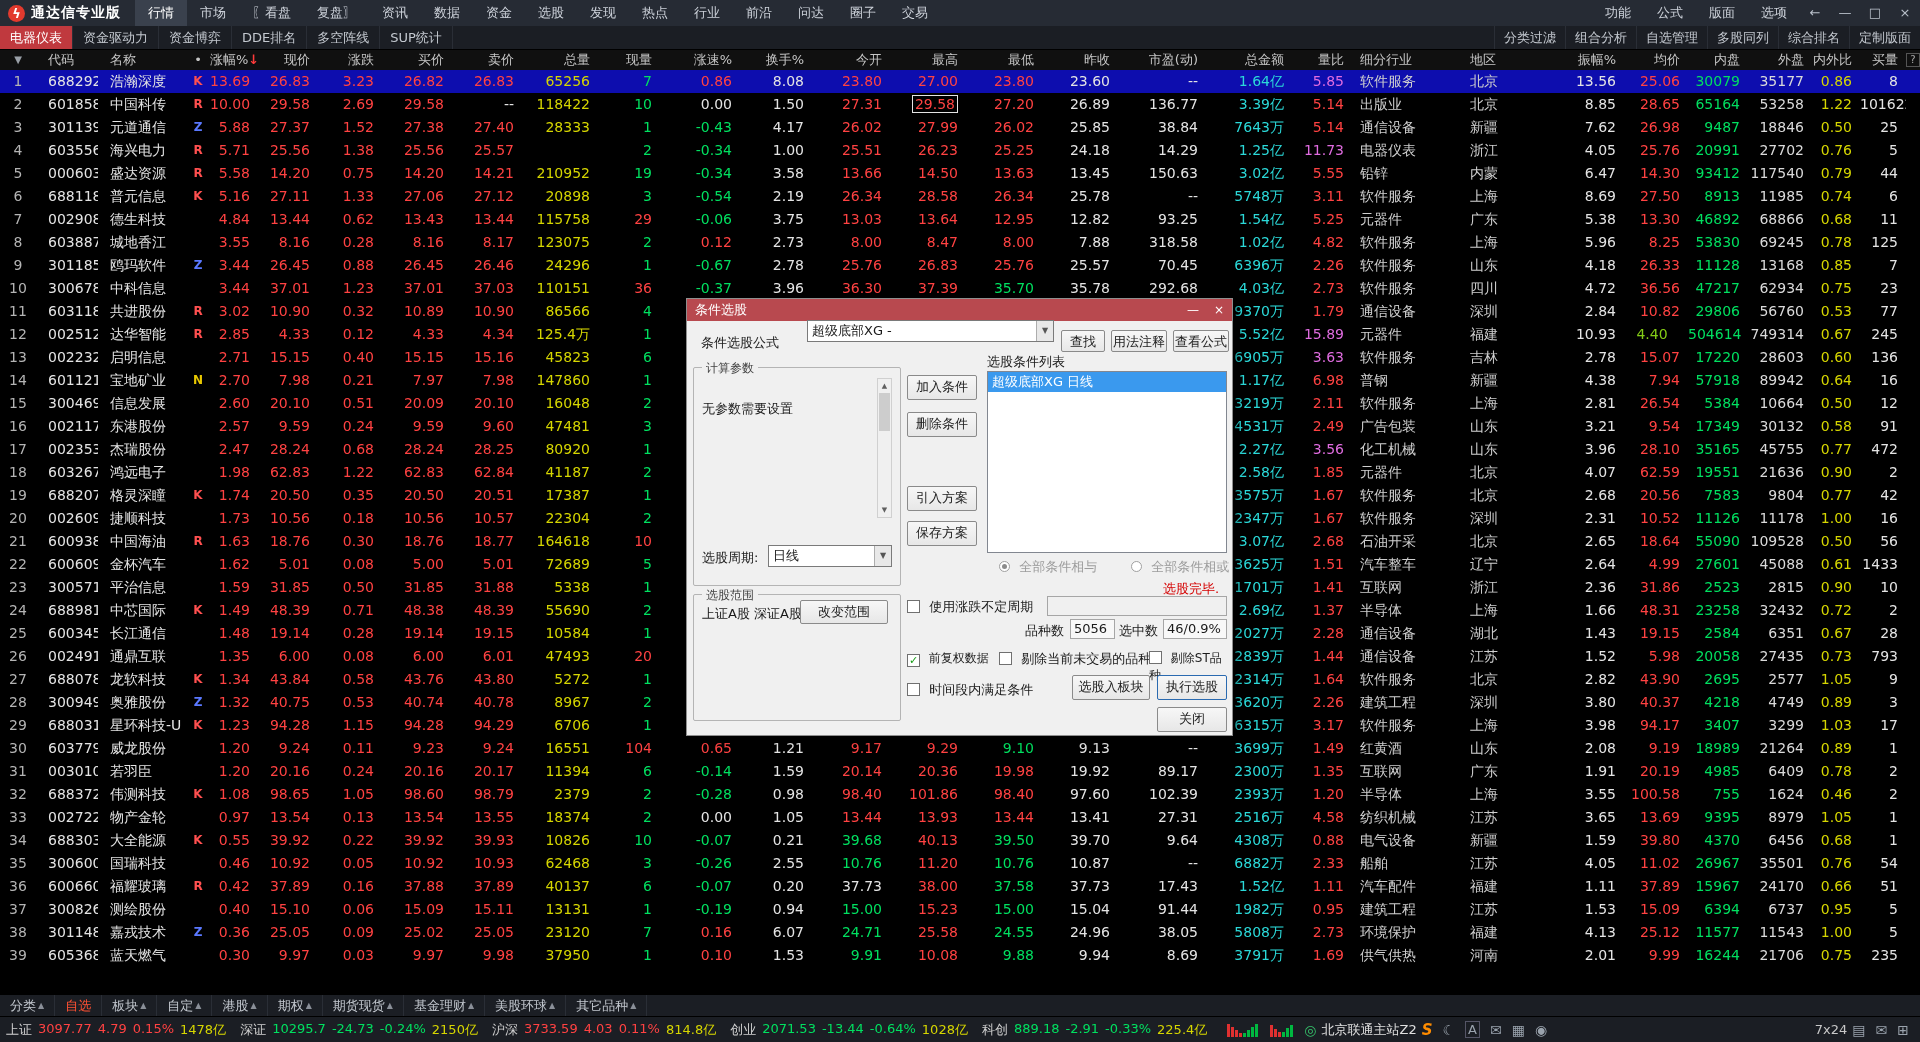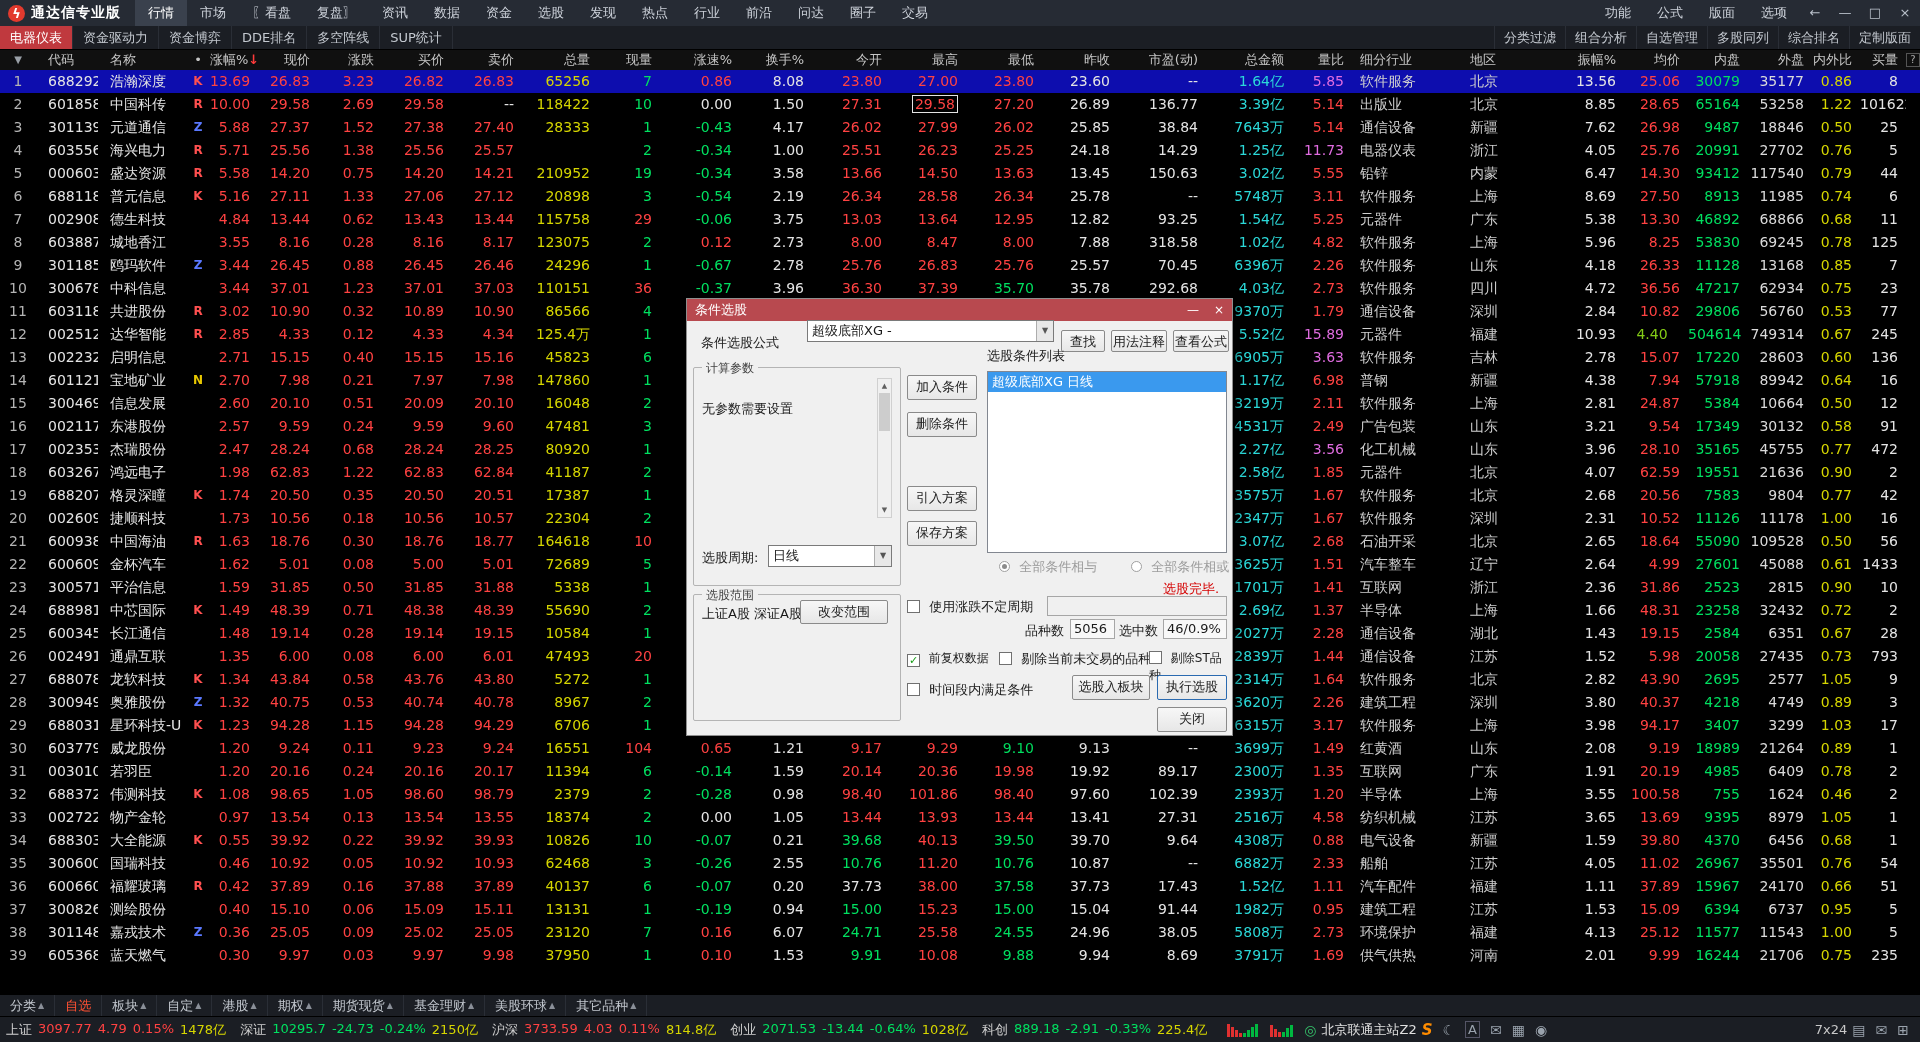--- a/index.html
+++ b/index.html
@@ -619,21 +619,21 @@
         <span class="cell" style="width: 78px; text-align: right; padding-right: 8px;"></span>
         <span class="cell" style="width: 76px; text-align: right; padding-right: 8px;"></span>
         <span class="cell" style="width: 76px; text-align: right; padding-right: 8px;"></span>
         <span class="cell" style="width: 76px; text-align: right; padding-right: 8px;"></span>
         <span class="cell" style="width: 88px; text-align: right; padding-right: 8px;"></span>
         <span class="cell" style="width: 86px; text-align: right; padding-right: 8px; color: rgb(43, 217, 217);">3219万</span>
         <span class="cell" style="width: 60px; text-align: right; padding-right: 8px; color: rgb(255, 66, 66);">2.11</span>
         <span class="cell" style="width: 110px; text-align: left; padding-left: 8px; color: rgb(207, 207, 207);">软件服务</span>
         <span class="cell" style="width: 78px; text-align: left; padding-left: 8px; color: rgb(207, 207, 207);">上海</span>
         <span class="cell" style="width: 84px; text-align: right; padding-right: 8px; color: rgb(228, 228, 228);">2.81</span>
-        <span class="cell" style="width: 64px; text-align: right; padding-right: 8px; color: rgb(255, 66, 66);">24.87</span>
+        <span class="cell" style="width: 64px; text-align: right; padding-right: 8px; color: rgb(255, 66, 66);">26.54</span>
         <span class="cell" style="width: 60px; text-align: right; padding-right: 8px; color: rgb(0, 224, 96);">5384</span>
         <span class="cell" style="width: 64px; text-align: right; padding-right: 8px; color: rgb(218, 218, 218);">10664</span>
         <span class="cell" style="width: 48px; text-align: right; padding-right: 8px; color: rgb(214, 214, 0);">0.50</span>
         <span class="cell" style="width: 46px; text-align: right; padding-right: 8px; color: rgb(228, 228, 228);">12</span>
       </div>
       <div class="row">
         <span class="cell" style="width: 36px; text-align: center; color: rgb(180, 180, 180);">16</span>
         <span class="cell" style="width: 62px; text-align: left; padding-left: 12px; color: rgb(228, 228, 228);">002117</span>
         <span class="cell" style="width: 88px; text-align: left; padding-left: 12px; color: rgb(228, 228, 228);">东港股份</span>
         <span class="cell" style="width: 24px; text-align: center; font-weight: bold; font-size: 12px;"></span>
@@ -1474,21 +1474,21 @@
       <span class="legend">选股范围</span>
       <span class="dabs" style="left:8px;top:10px">上证A股 深证A股</span>
       <div class="dabs dlg-btn" style="left:106px;top:5px;width:88px;height:24px">改变范围</div>
     </div>
 
     <div class="dabs dlg-btn" style="left:220px;top:76px;width:70px;height:25px">加入条件</div>
     <div class="dabs dlg-btn" style="left:220px;top:113px;width:70px;height:25px">删除条件</div>
     <div class="dabs dlg-btn" style="left:220px;top:187px;width:70px;height:25px">引入方案</div>
     <div class="dabs dlg-btn" style="left:220px;top:222px;width:70px;height:25px">保存方案</div>
 
-    <span class="dabs" style="left:300px;top:48px">选股条件列表</span>
+    <span class="dabs" style="left:300px;top:54px">选股条件列表</span>
     <div class="dabs listbox" style="left:300px;top:72px;width:240px;height:182px">
       <div class="item sel">超级底部XG  日线</div>
     </div>
 
     <span class="dabs" style="left:312px;top:259px">
       <span class="radio on"></span>
       <span class="cblabel dim">全部条件相与</span>
     </span>
     <span class="dabs" style="left:444px;top:259px">
       <span class="radio"></span>

